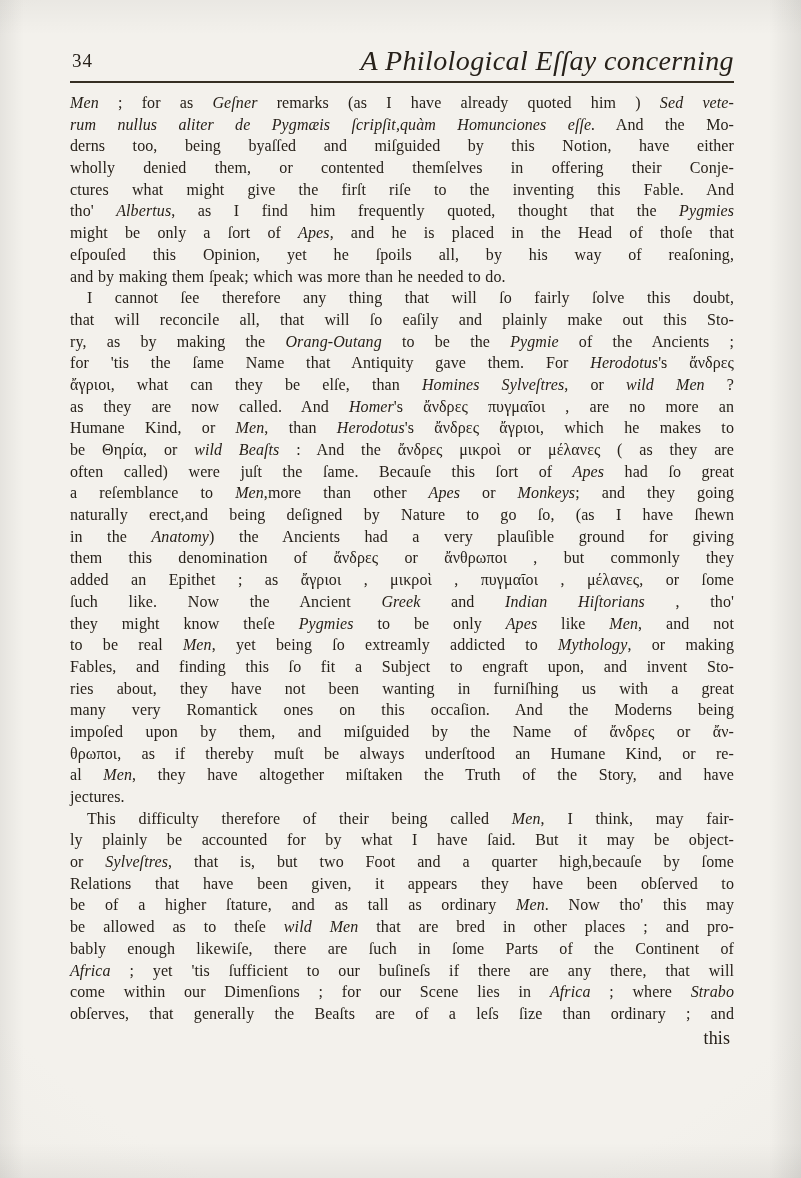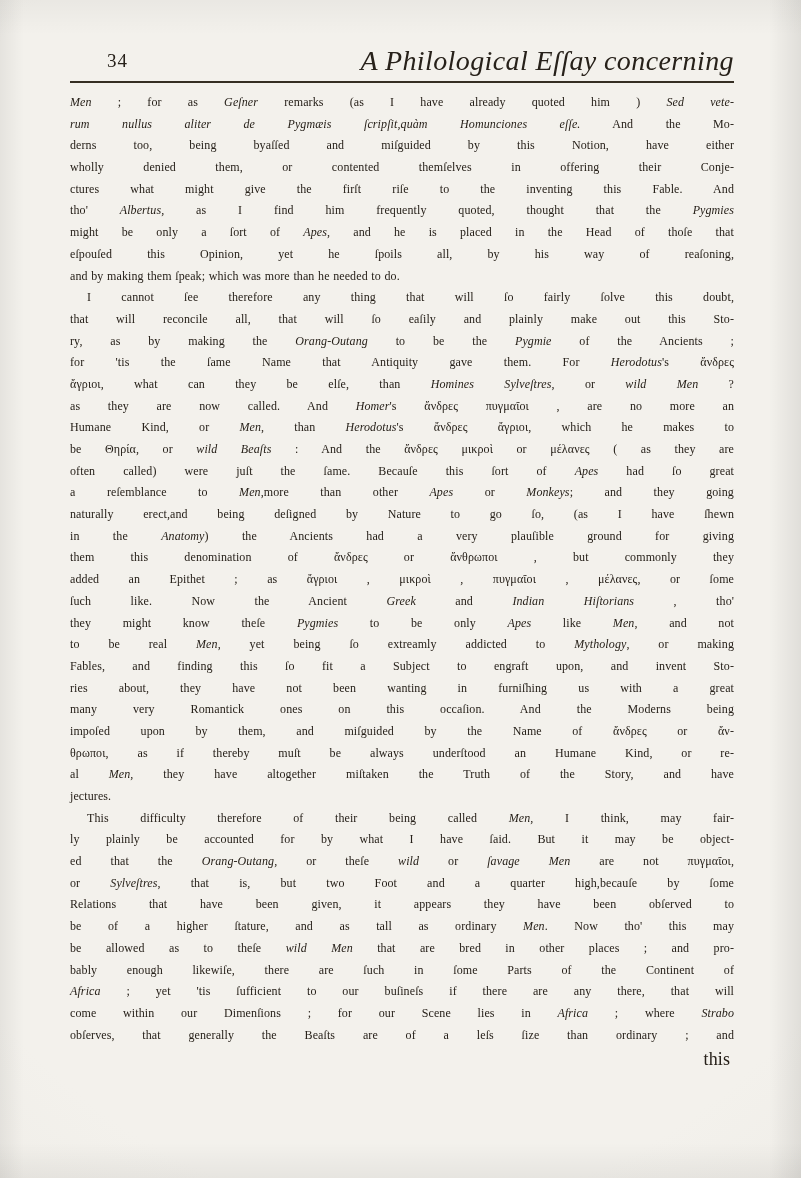--- a/index.html
+++ b/index.html
@@ -23,21 +23,20 @@
   }
   .text-block {
     position: absolute;
     left: 70px;
     top: 42px;
     width: 664px;
   }
   .header {
     position: relative;
     height: 36px;
-    margin-left: 35px;
   }
   .page-number {
     position: absolute;
     left: 2px;
     top: 8px;
     font-size: 19px;
     letter-spacing: 1px;
   }
   .running-title {
     text-align: right;
@@ -48,21 +47,21 @@
   }
   .rule {
     border-top: 2px solid #352e23;
     margin: 3px 0 9px 0;
   }
   .body-text {
     margin-top: 2px;
   }
   .para { margin: 0; }
   .line {
-    font-size: 12px;
+    font-size: 16px;
     line-height: 21.7px;
     height: 21.7px;
     white-space: nowrap;
     letter-spacing: 0.1px;
     word-spacing: 0.5px;
     text-align: justify;
     text-align-last: justify;
   }
   .line.no-just {
     text-align-last: left;
@@ -124,21 +123,20 @@
           <div class="line">ries about, they have not been wanting in furniſhing us with a great</div>
           <div class="line">many very Romantick ones on this occaſion. And the Moderns being</div>
           <div class="line">impoſed upon by them, and miſguided by the Name of ἄνδρες or ἄν-</div>
           <div class="line">θρωποι, as if thereby muſt be always underſtood an Humane Kind, or re-</div>
           <div class="line">al <i>Men</i>, they have altogether miſtaken the Truth of the Story, and have</div>
           <div class="line no-just">jectures.</div>
         </div>
         <div class="para indent">
           <div class="line">This difficulty therefore of their being called <i>Men</i>, I think, may fair-</div>
           <div class="line">ly plainly be accounted for by what I have ſaid. But it may be object-</div>
-          <div class="line">ed that the <i>Orang-Outang</i>, or theſe <i>wild</i> or <i>ſavage Men</i> are not πυγμαῖοι,</div>
           <div class="line">or <i>Sylveſtres</i>, that is, but two Foot and a quarter high,becauſe by ſome</div>
           <div class="line">Relations that have been given, it appears they have been obſerved to</div>
           <div class="line">be of a higher ſtature, and as tall as ordinary <i>Men</i>. Now tho' this may</div>
           <div class="line">be allowed as to theſe <i>wild Men</i> that are bred in other places ; and pro-</div>
           <div class="line">bably enough likewiſe, there are ſuch in ſome Parts of the Continent of</div>
           <div class="line"><i>Africa</i> ; yet 'tis ſufficient to our buſineſs if there are any there, that will</div>
           <div class="line">come within our Dimenſions ; for our Scene lies in <i>Africa</i> ; where <i>Strabo</i></div>
           <div class="line">obſerves, that generally the Beaſts are of a leſs ſize than ordinary ; and</div>
         </div>
       </div>

